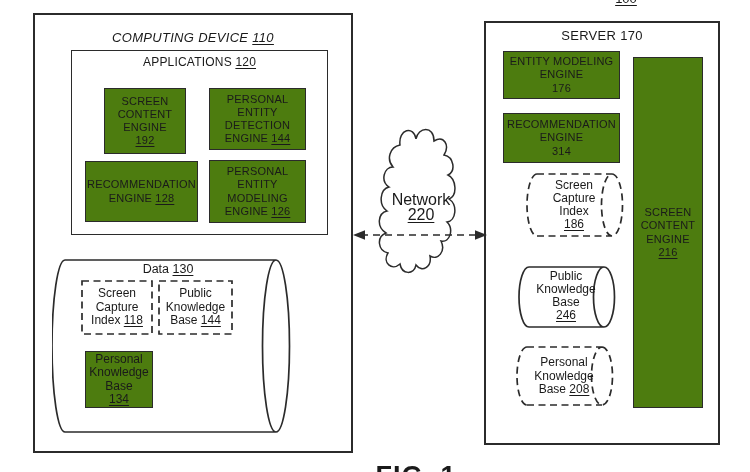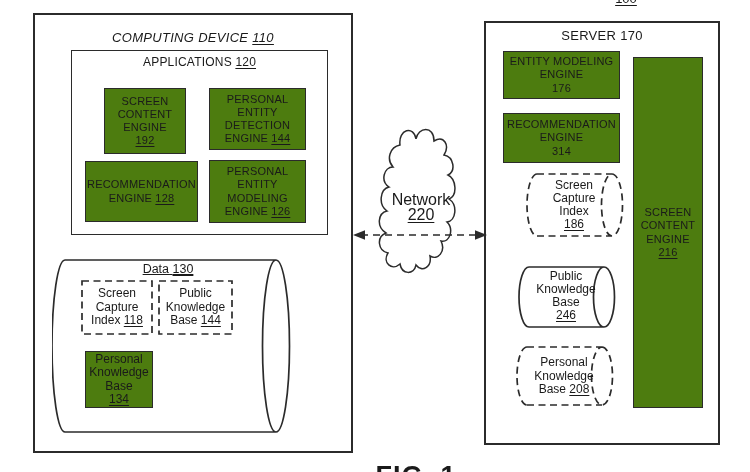--- a/index.html
+++ b/index.html
@@ -77,21 +77,21 @@
       <span>MODELING</span><br>
       <span>ENGINE</span>
       <span class="u">126</span>
     </div>
   </div>
 
   <svg class="abs" style="left:52px;top:257px;" width="240" height="178" viewBox="0 0 240 178">
     <path class="stroke" d="M 13 3 A 13 86 0 0 0 13 175 M 13 3 H 224 M 13 175 H 224
                             M 224 3 A 13.5 86 0 0 1 224 175 A 13.5 86 0 0 1 224 3"></path>
   </svg>
-  <div class="abs ctr" style="left:118px;top:262px;width:100px;font-size:12.5px;text-decoration:underline;">
+  <div class="abs ctr" style="left:118px;top:262px;width:100px;font-size:12.5px;">
     <span>Data</span>
     <span class="u">130</span>
   </div>
 
   <svg class="abs" style="left:81px;top:280px;" width="72" height="55" viewBox="0 0 72 55">
     <rect class="stroke dashed" x="1" y="1" width="70" height="53"></rect>
   </svg>
   <div class="abs mix" style="left:81px;top:287px;width:72px;">
     <span>Screen</span><br>
     <span>Capture</span><br>

